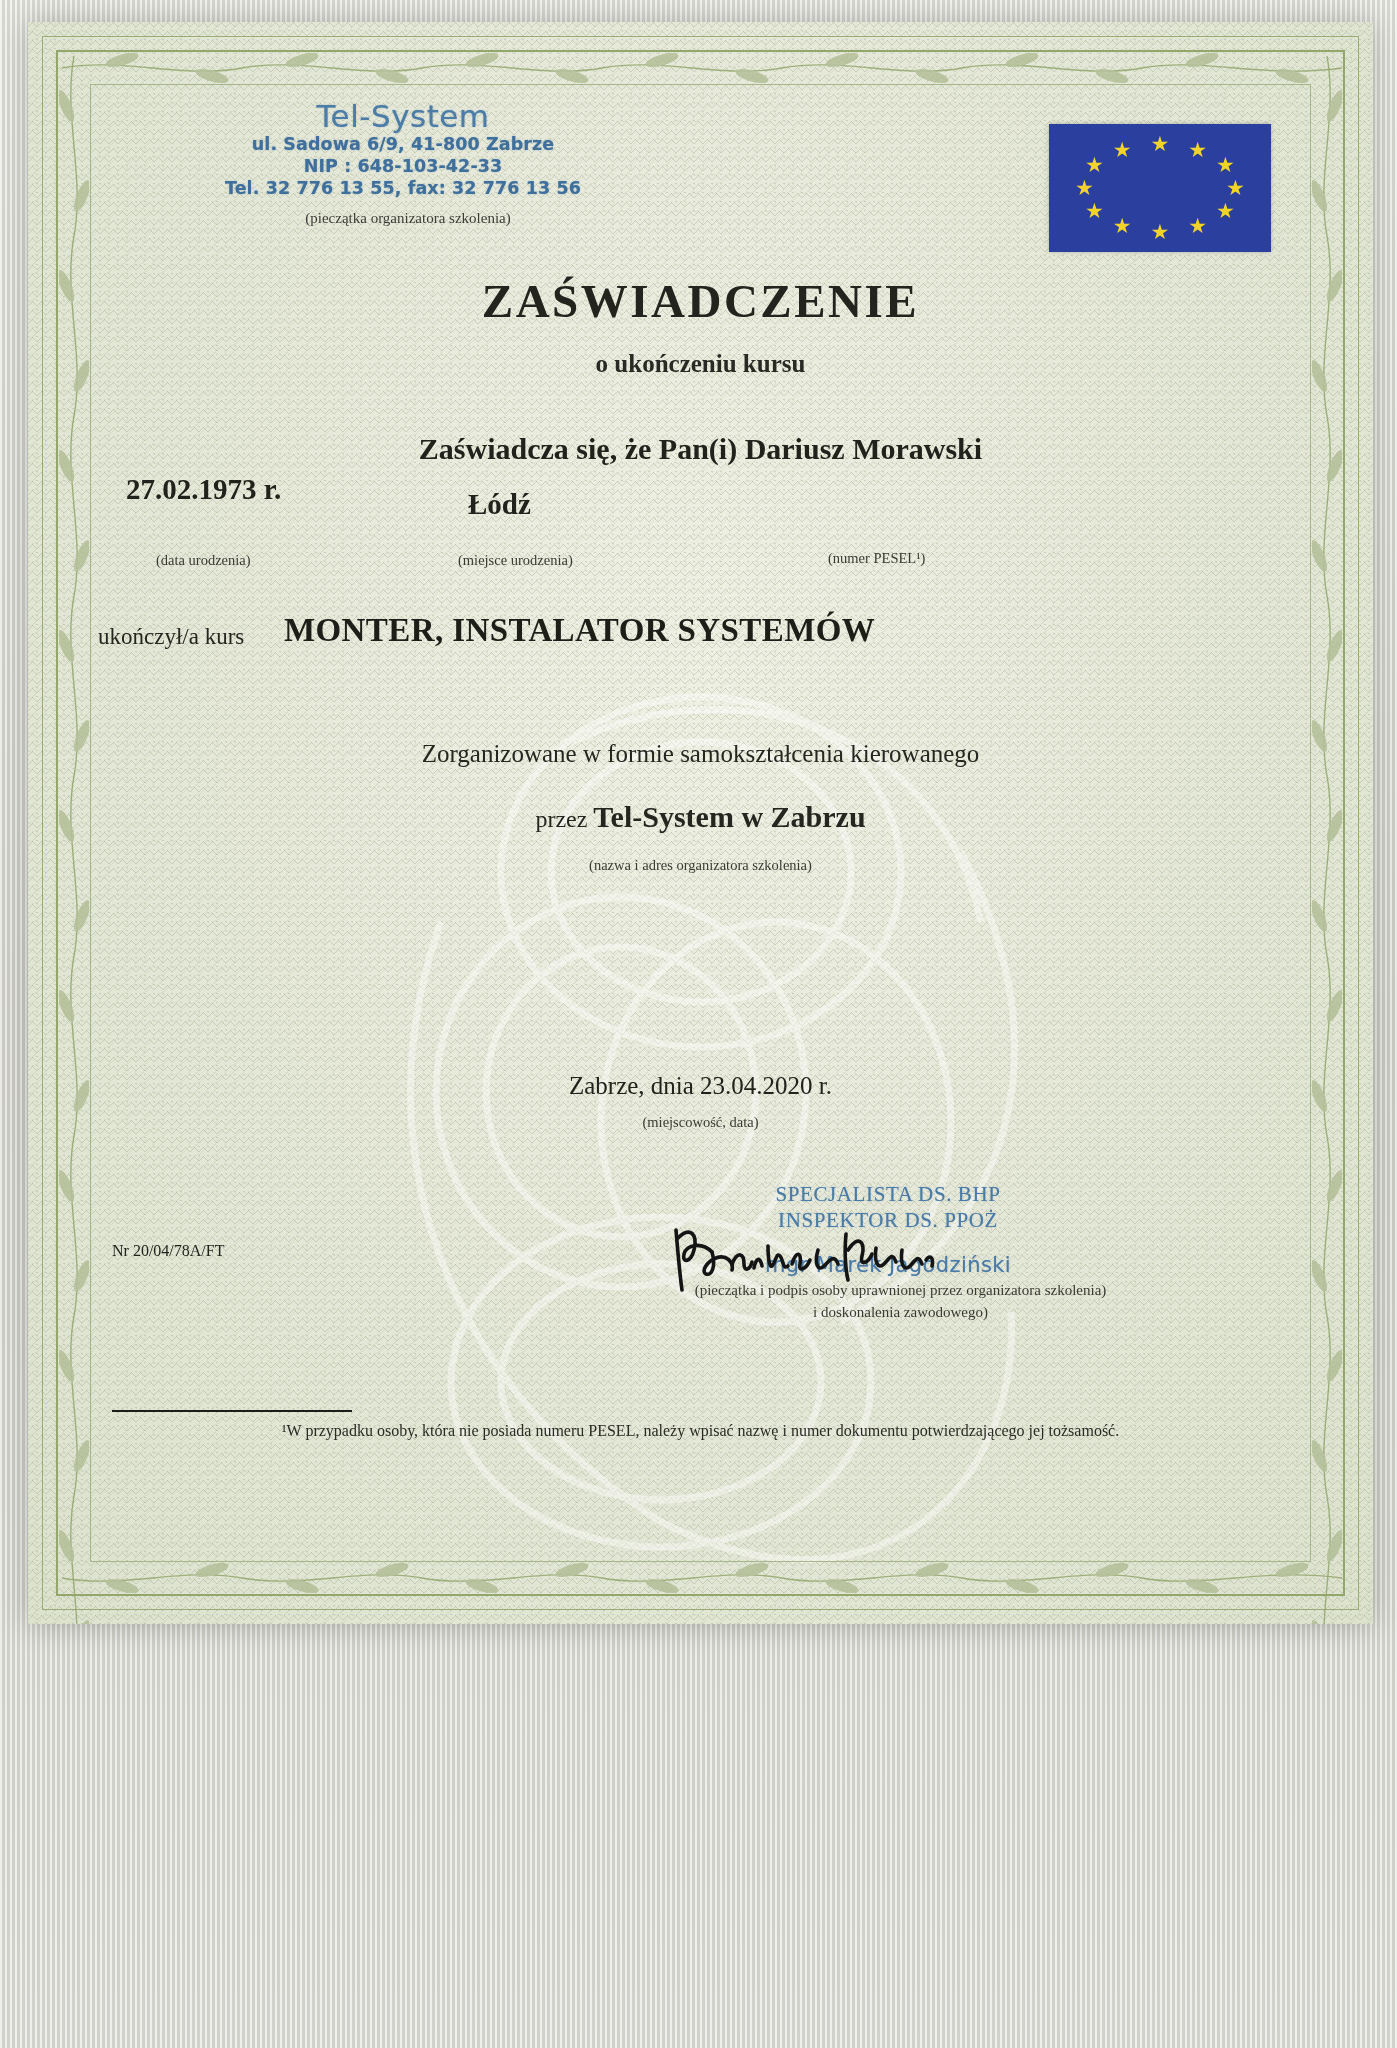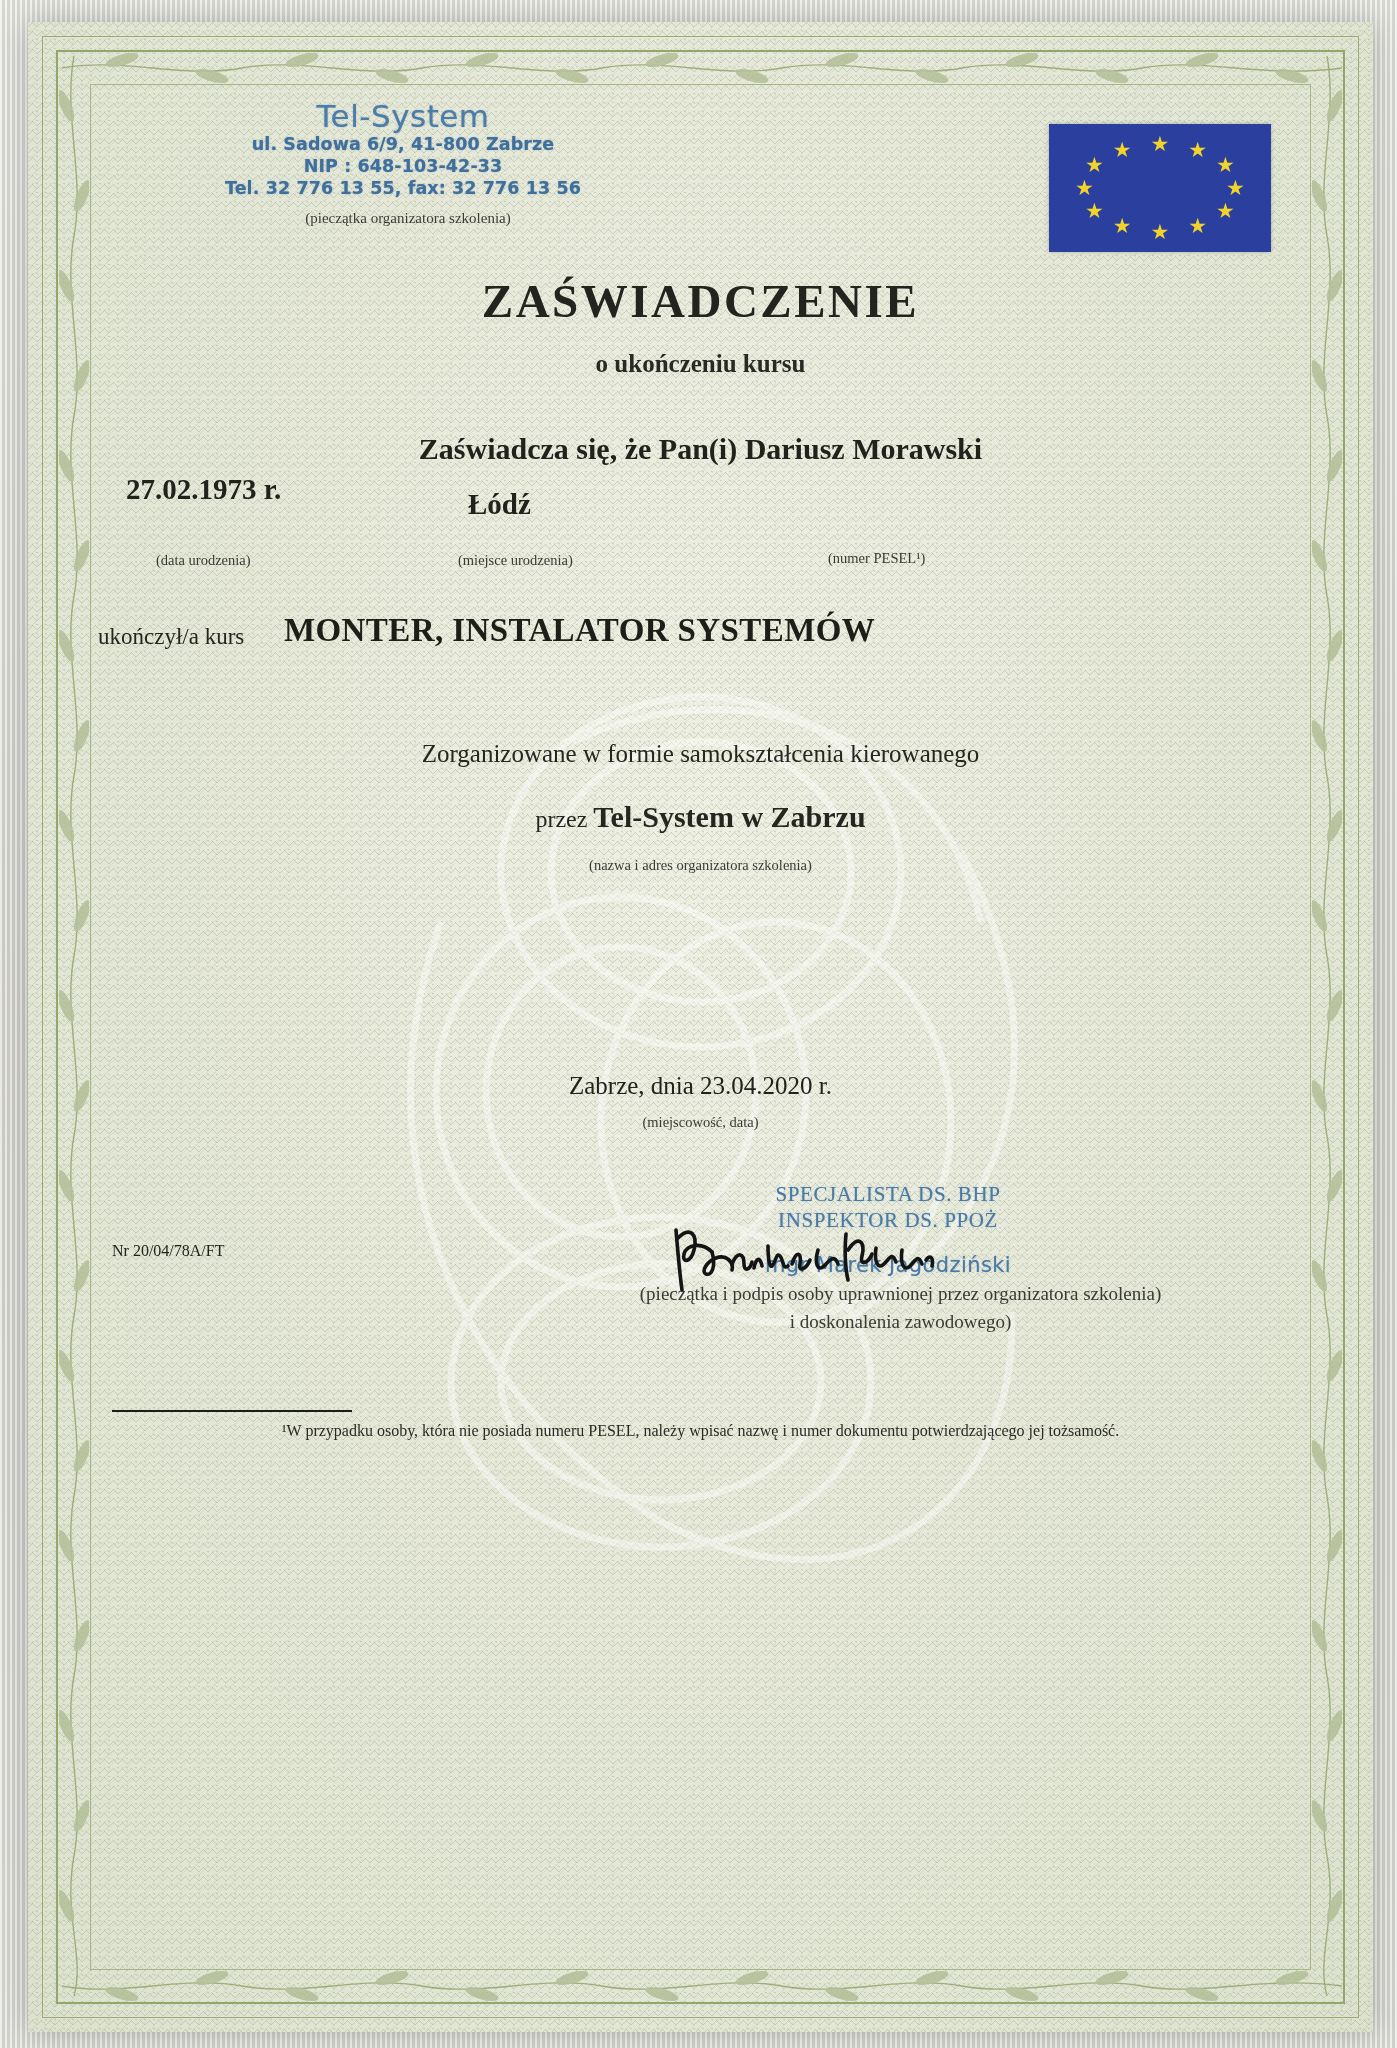--- a/index.html
+++ b/index.html
@@ -25,21 +25,21 @@
         rgba(190,190,184,0.35) 5px),
       linear-gradient(180deg, #e4e4de 0%, #d2d2cb 50%, #dcdcd6 100%);
   }
 
   
   #certificate {
     position: absolute;
     left: 28px;
     top: 22px;
     width: 1345px;
-    height: 2010px;
+    height: 1602px;
     background:
       radial-gradient(ellipse at 50% 40%, #eef0e4 0%, #e6e9da 45%, #dde2cf 100%);
     box-shadow: 0 0 28px rgba(0,0,0,0.22);
     overflow: hidden;
   }
 
   
   #guilloche {
     position: absolute;
     inset: 0;
@@ -356,21 +356,21 @@
     width: 300px;
     height: 72px;
     pointer-events: none;
   }
   #caption-signature {
     position: absolute;
     left: 400px;
     right: 0;
     top: 1188px;
     text-align: center;
-    font-size: 19px;
+    font-size: 15px;
     line-height: 1.45;
     color: #3a3a33;
   }
 
   
   #footnote-rule {
     position: absolute;
     left: 14px;
     top: 1318px;
     width: 240px;

